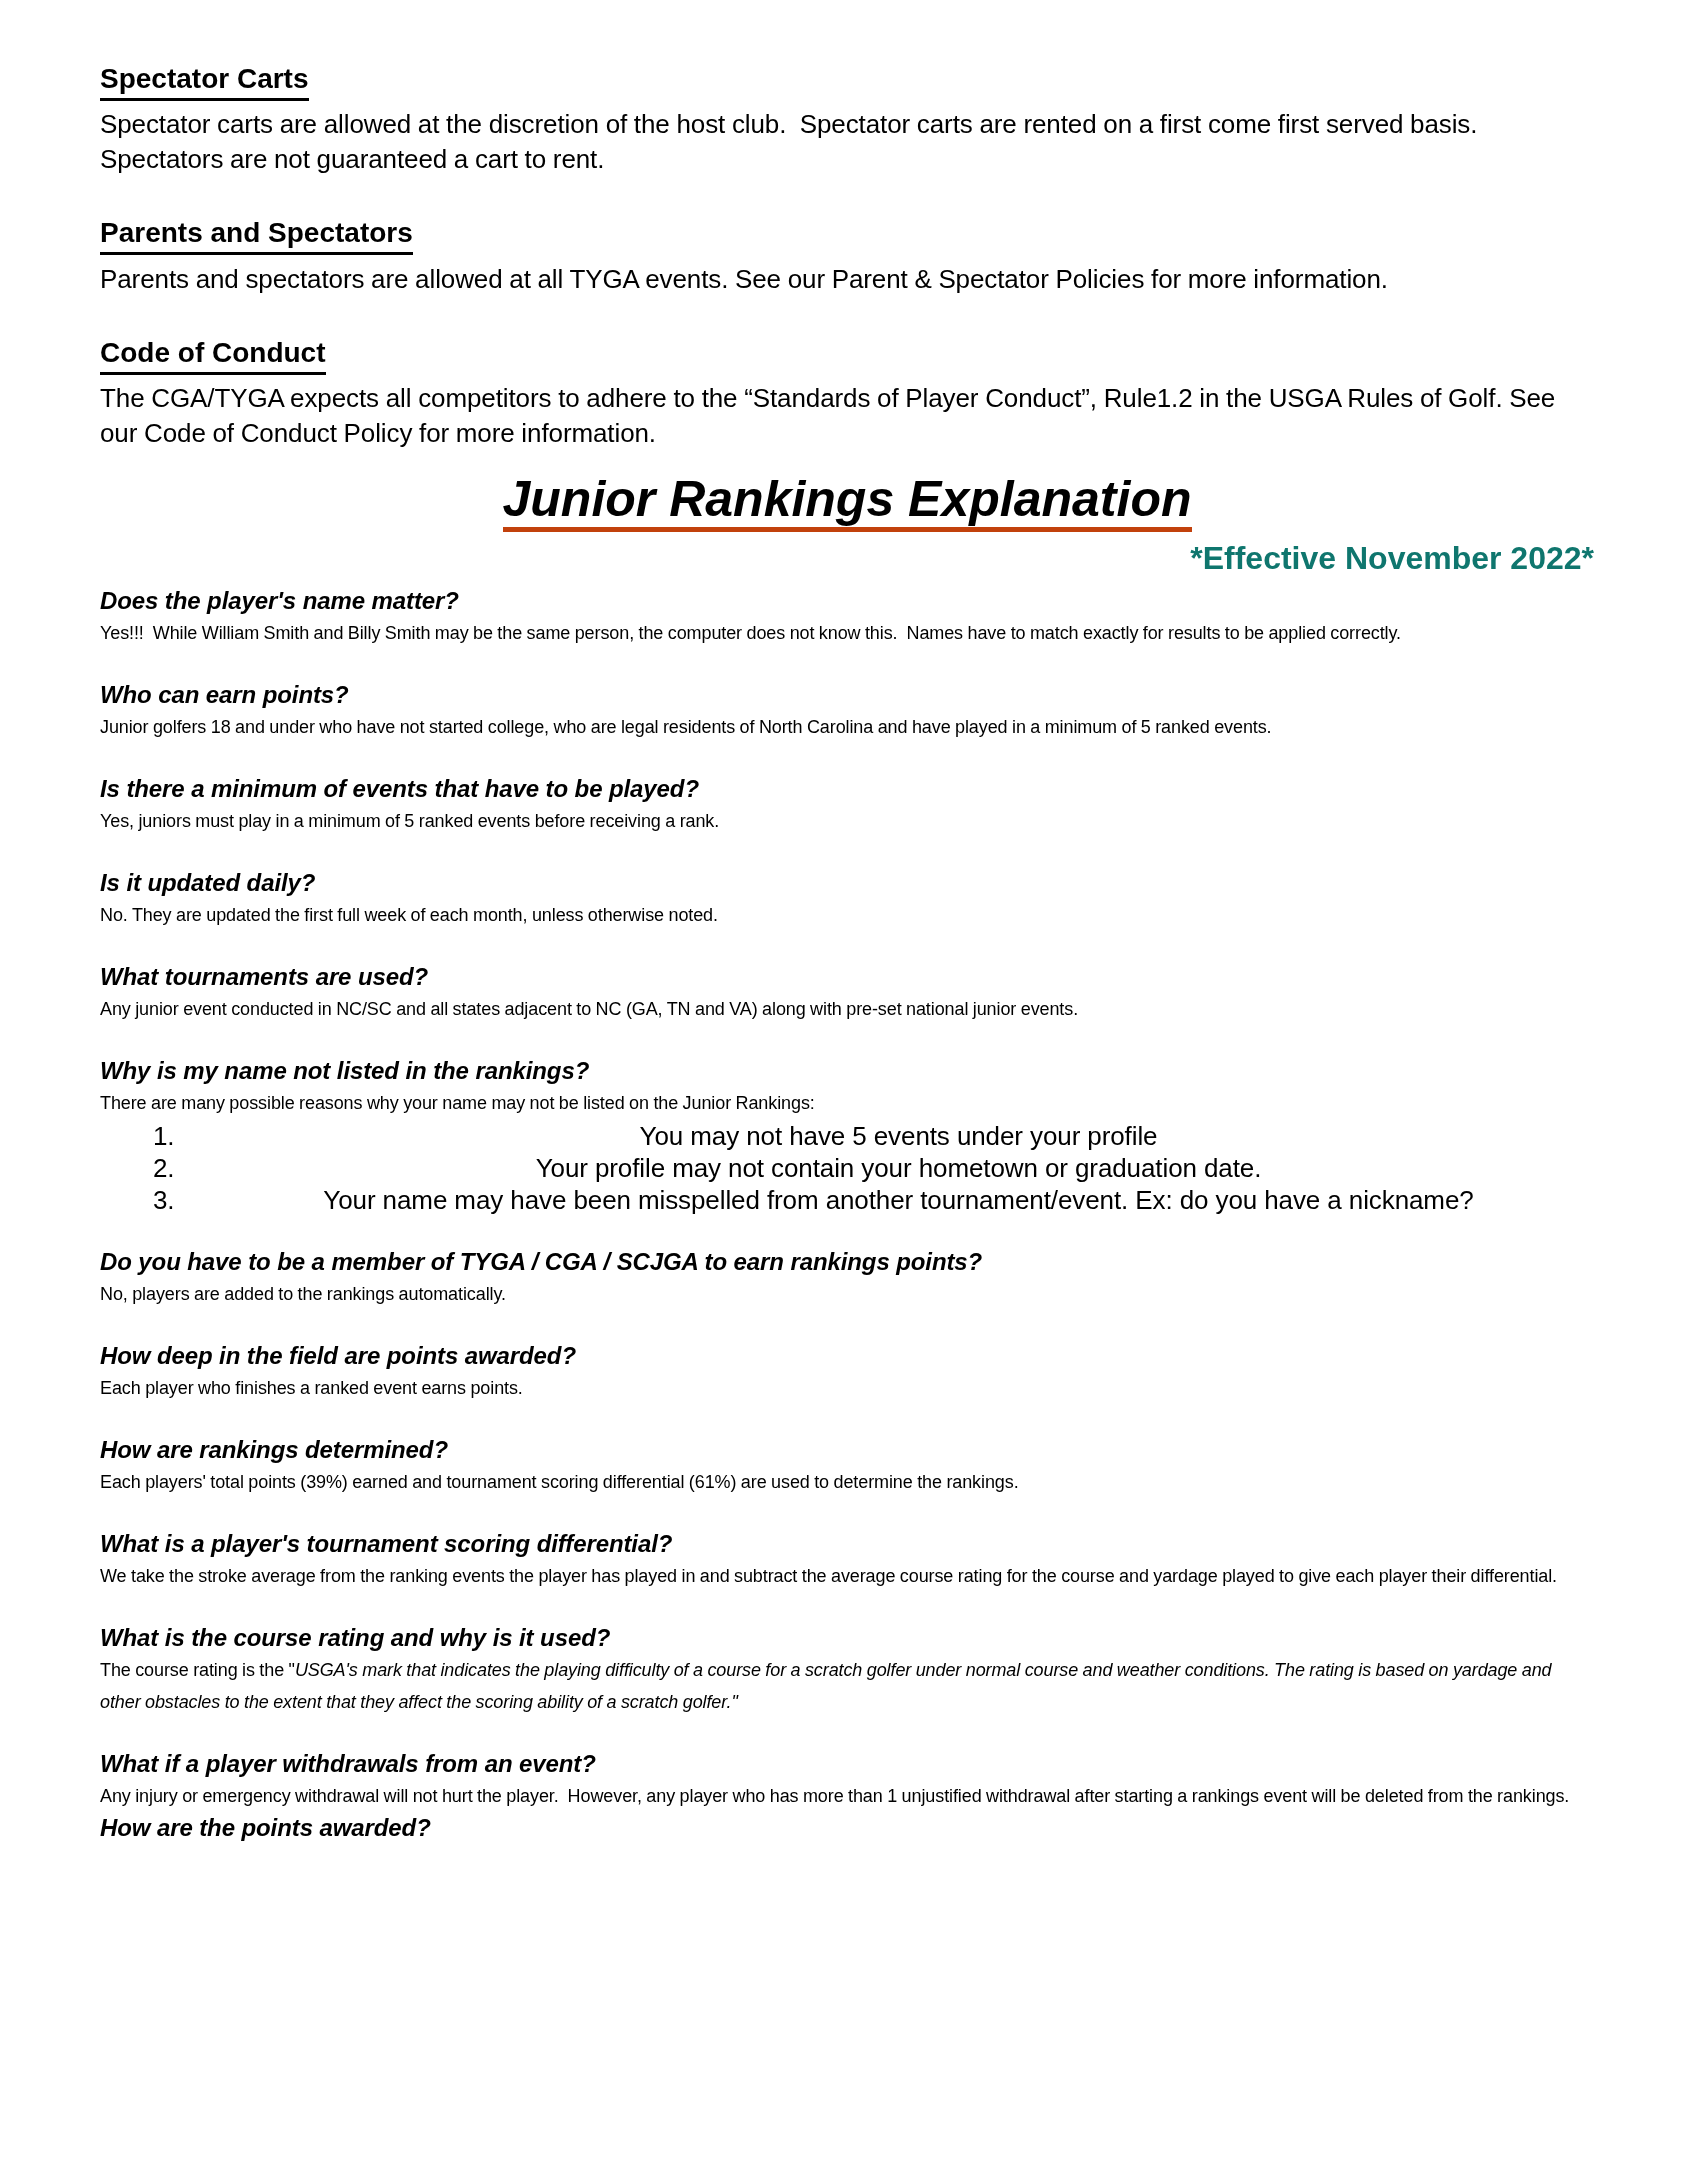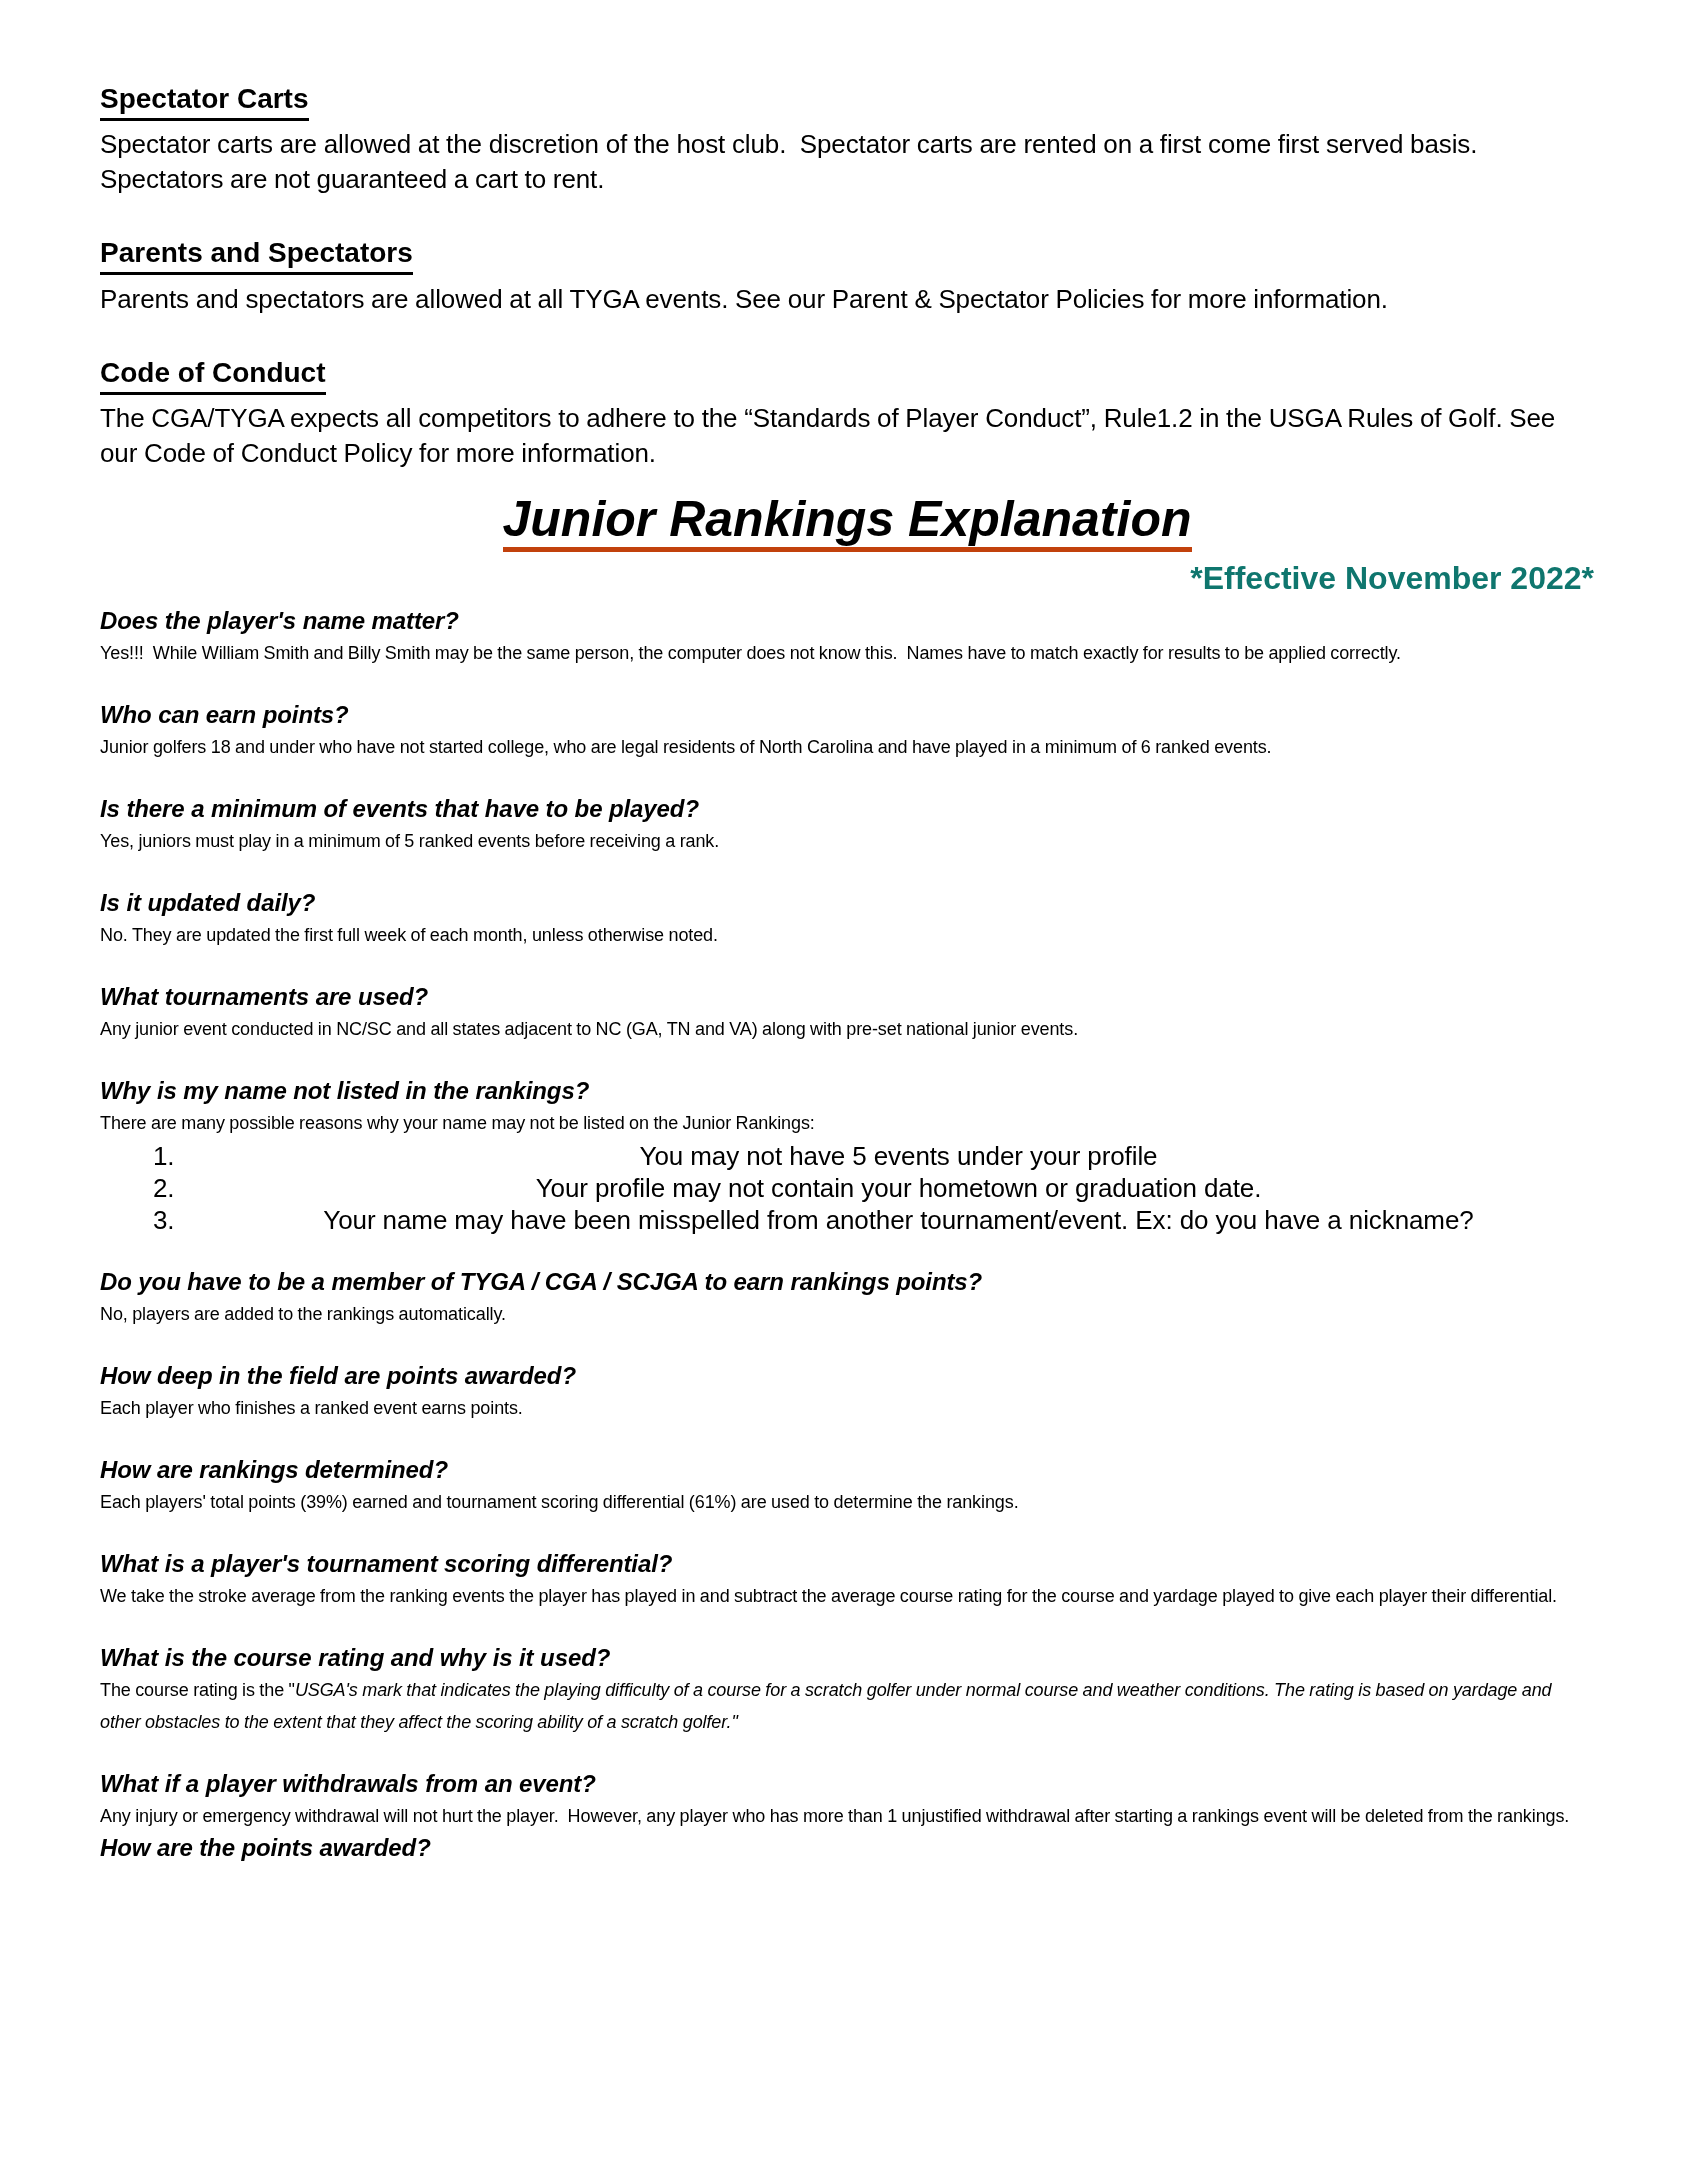--- a/index.html
+++ b/index.html
@@ -1,21 +1,21 @@
 <!DOCTYPE html>
 <html style="font-size:13.5px"><head>
 <meta charset="utf-8">
 <style>
   html, body { margin: 0; padding: 0; background: #888; }
   .page {
     width: 1687px;
     height: 2183px;
     background: #ffffff;
     box-sizing: border-box;
-    padding: 80px 93px 0 100px;
+    padding: 60px 93px 0 100px;
     font-family: "Liberation Sans", "DejaVu Sans", sans-serif;
     color: #000000;
     overflow: hidden;
   }
   
   .top-section { margin: 0; }
   .top-section + .top-section { margin-top: 37px; }
   .sec-heading {
     font-size: 28px;
     line-height: 37px;
@@ -106,21 +106,21 @@
   <h1 class="doc-title"><span class="tu">Junior Rankings Explanation</span></h1>
   <div class="doc-subtitle">*Effective November 2022*</div>
 
   <section class="qa first">
     <p class="q">Does the player's name matter?</p>
     <p class="a">Yes!!!  While William Smith and Billy Smith may be the same person, the computer does not know this.  Names have to match exactly for results to be applied correctly.</p>
   </section>
 
   <section class="qa">
     <p class="q">Who can earn points?</p>
-    <p class="a">Junior golfers 18 and under who have not started college, who are legal residents of North Carolina and have played in a minimum of 6 ranked events.</p>
+    <p class="a">Junior golfers 18 and under who have not started college, who are legal residents of North Carolina and have played in a minimum of 5 ranked events.</p>
   </section>
 
   <section class="qa">
     <p class="q">Is there a minimum of events that have to be played?</p>
     <p class="a">Yes, juniors must play in a minimum of 5 ranked events before receiving a rank.</p>
   </section>
 
   <section class="qa">
     <p class="q">Is it updated daily?</p>
     <p class="a">No. They are updated the first full week of each month, unless otherwise noted.</p>

